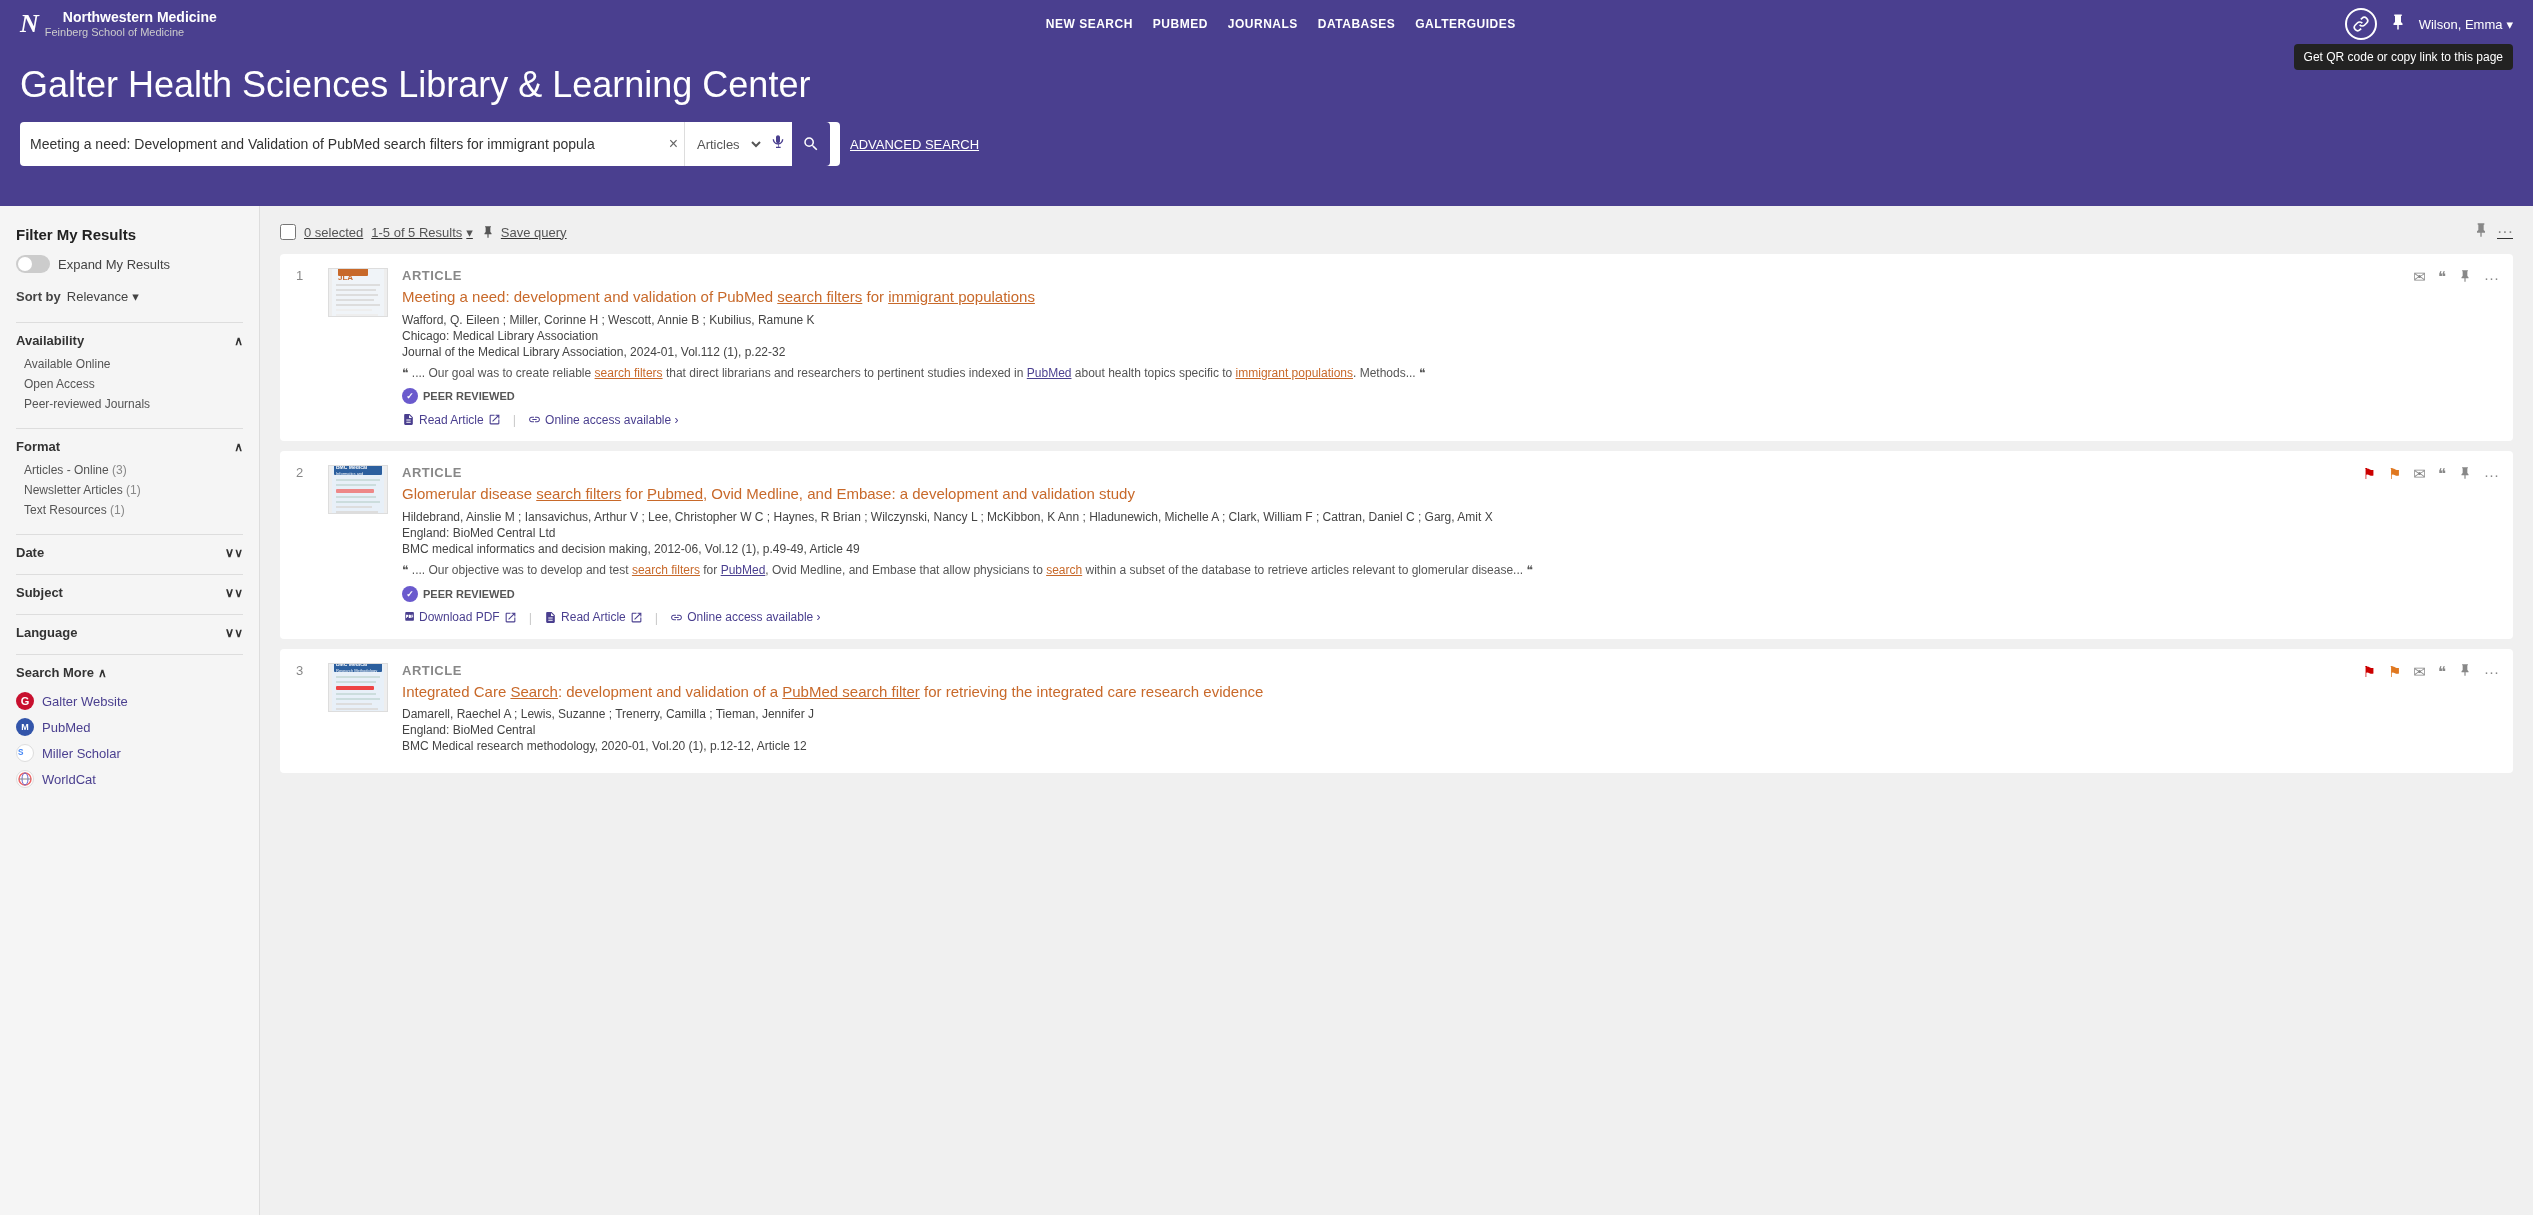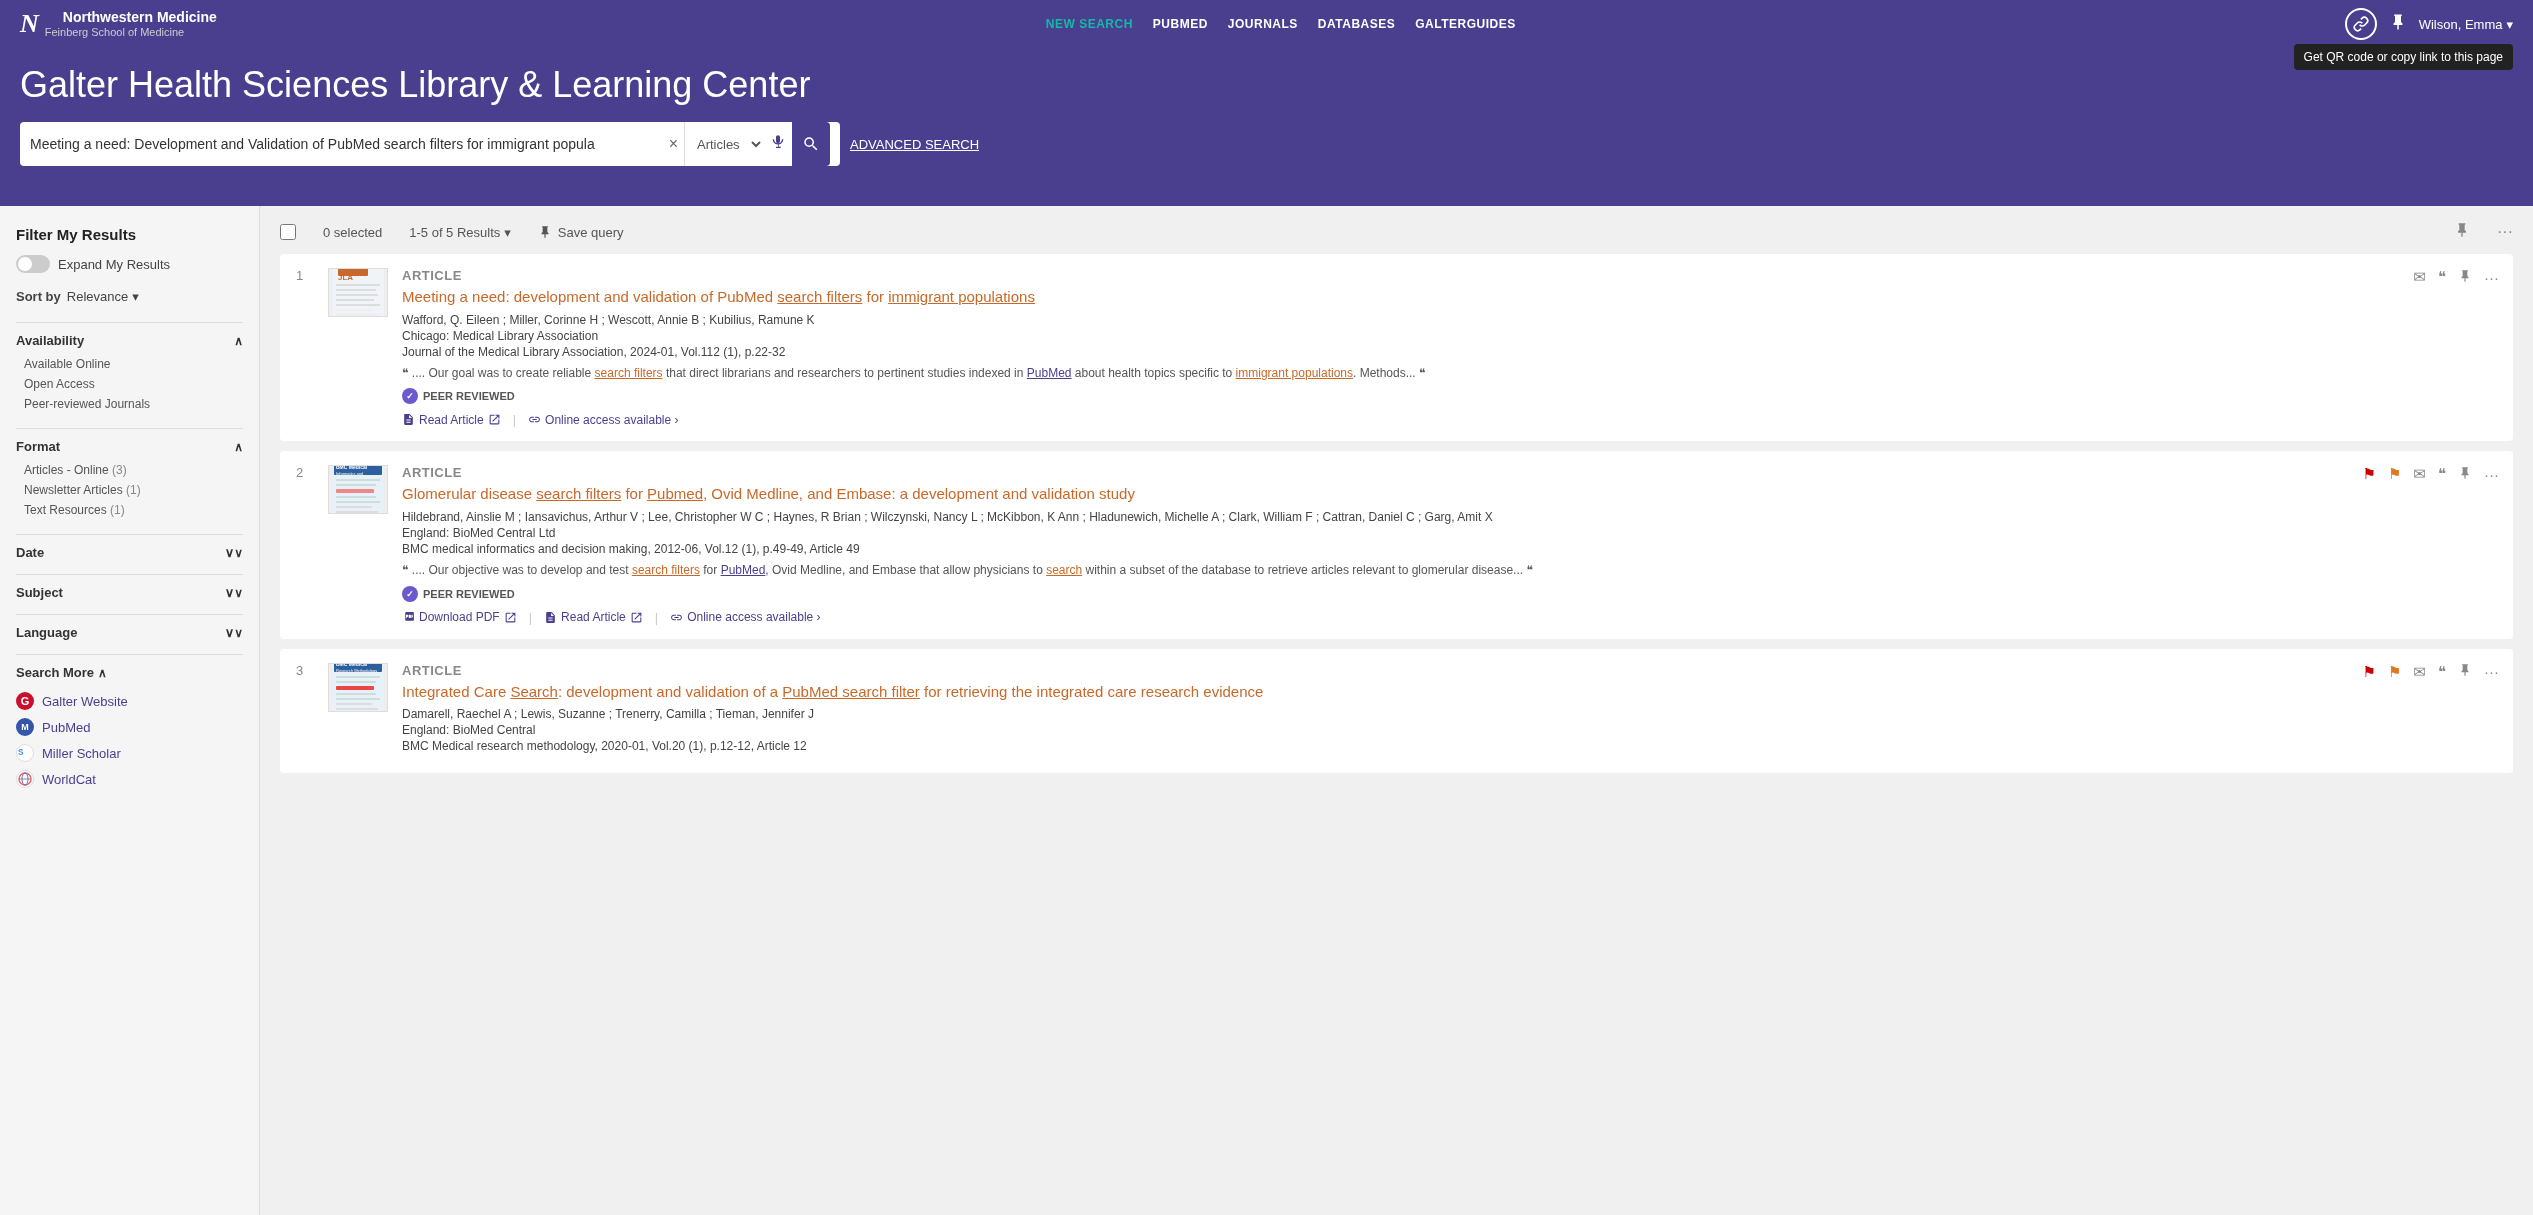--- a/index.html
+++ b/index.html
@@ -54,21 +54,21 @@
     .search-more-title { font-size: 13px; font-weight: bold; color: #333; margin-bottom: 8px; display: flex; align-items: center; gap: 4px; cursor: pointer; }
     .search-more-item { display: flex; align-items: center; gap: 8px; padding: 4px 0; font-size: 13px; color: #4a3f8f; cursor: pointer; }
     .search-more-icon { width: 18px; height: 18px; border-radius: 50%; display: flex; align-items: center; justify-content: center; font-size: 11px; font-weight: bold; }
     .icon-galter { background: #c8102e; color: white; }
     .icon-pubmed { background: #3355aa; color: white; }
     .icon-scholar { background: white; border: 1px solid #ddd; }
     .icon-worldcat { background: white; border: 1px solid #ddd; }
 
     
     .results-area { flex: 1; background: #f0f0f0; padding: 16px 20px; }
-    .results-toolbar { display: flex; align-items: center; gap: 27px; margin-bottom: 12px; }
+    .results-toolbar { display: flex; align-items: center; gap: 8px; margin-bottom: 12px; text-decoration: underline; }
     .select-checkbox { width: 16px; height: 16px; cursor: pointer; }
     .selected-count { font-size: 13px; color: #555; }
     .results-count { font-size: 13px; color: #555; display: flex; align-items: center; gap: 4px; cursor: pointer; }
     .save-query-btn { display: flex; align-items: center; gap: 6px; background: none; border: none; color: #555; font-size: 13px; cursor: pointer; }
     .toolbar-spacer { flex: 1; }
     .pin-btn-sm { background: none; border: none; cursor: pointer; font-size: 16px; color: #888; }
     .more-btn-sm { background: none; border: none; cursor: pointer; font-size: 16px; color: #888; }
 
     
     .article-card { background: white; border-radius: 4px; margin-bottom: 10px; padding: 14px 16px; display: flex; gap: 14px; position: relative; }
@@ -115,21 +115,21 @@
     <div class="nw-logo">
       <span style="display:flex;align-items:center;gap:6px;">
         <span style="font-size:26px;font-weight:900;color:white;font-family:serif;font-style:italic;">N</span>
         <span style="display:flex;flex-direction:column;line-height:1.1;">
           <span style="font-size:14px;font-weight:bold;color:white;padding-left:18px;">Northwestern Medicine</span>
           <span style="font-size:11px;color:#ccc;">Feinberg School of Medicine</span>
         </span>
       </span>
     </div>
     <div class="nav-links">
-      <a href="#" style="color:#14b8a6;text-decoration:none;font-size:12px;font-weight:bold;">NEW SEARCH</a>
+      <a href="#" style="color:#ffffff;text-decoration:none;font-size:12px;font-weight:bold;">NEW SEARCH</a>
       <a href="#" style="color:white;text-decoration:none;font-size:12px;font-weight:bold;">PUBMED</a>
       <a href="#" style="color:white;text-decoration:none;font-size:12px;font-weight:bold;">JOURNALS</a>
       <a href="#" style="color:white;text-decoration:none;font-size:12px;font-weight:bold;">DATABASES</a>
       <a href="#" style="color:white;text-decoration:none;font-size:12px;font-weight:bold;">GALTERGUIDES</a>
     </div>
     <div class="nav-right">
       <button class="nav-icon-btn" title="Get QR code or copy link to this page">
         <svg width="16" height="16" viewBox="0 0 24 24" fill="none" stroke="white" stroke-width="2.5">
             <path d="M10 13a5 5 0 0 0 7.54.54l3-3a5 5 0 0 0-7.07-7.07l-1.72 1.71"></path>
             <path d="M14 11a5 5 0 0 0-7.54-.54l-3 3a5 5 0 0 0 7.07 7.07l1.71-1.71"></path>

